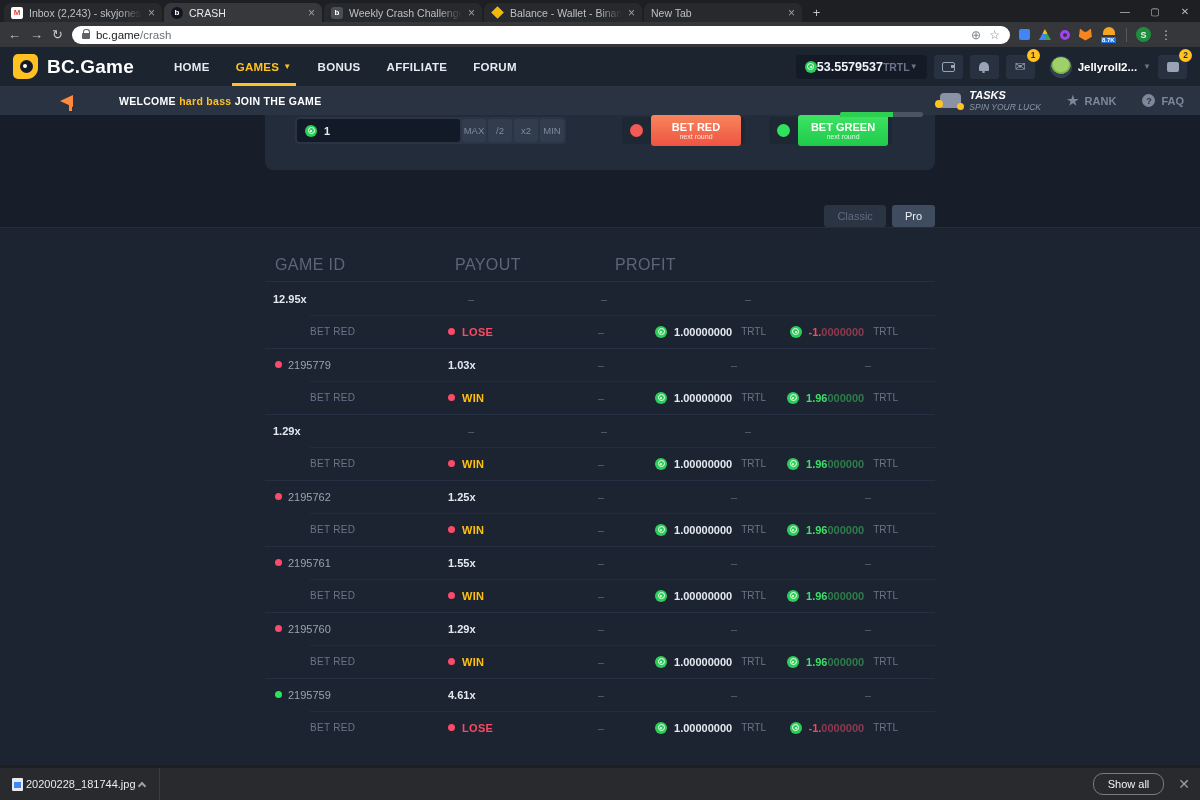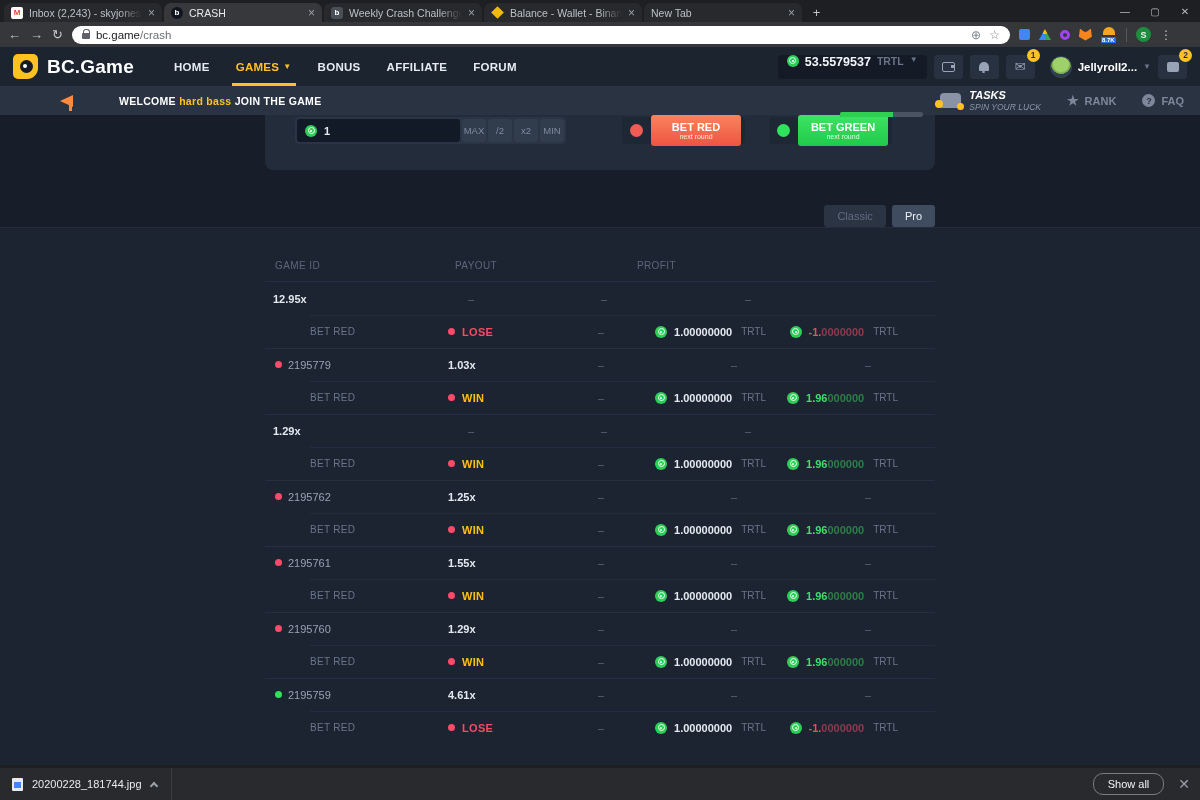--- a/index.html
+++ b/index.html
@@ -47,21 +47,21 @@
   .logo-icon{position:relative;width:25px;height:25px;background:#ffc222;border-radius:5px 5px 11px 5px}
   .logo-icon::after{content:"";position:absolute;left:7px;top:6px;width:13px;height:13px;background:#151a24;border-radius:50%}
   .logo-icon::before{content:"";position:absolute;left:10px;top:10px;width:4px;height:4px;background:#fff;border-radius:50%;z-index:1}
   .logo-text{color:#fff;font-size:19px;font-weight:bold;margin-left:9px;letter-spacing:.2px}
   .main-nav{display:flex;margin-left:27px;height:39px}
   .nav-item{position:relative;display:flex;align-items:center;height:39px;padding:0 13px;font-size:11.5px;font-weight:bold;color:#e6ebf2;letter-spacing:.3px}
   .nav-item.active{color:#ffc222}
   .nav-item.active::after{content:"";position:absolute;left:9px;right:9px;bottom:0;height:3px;background:#ffc222}
   .nav-caret{font-size:8px;margin-left:4px;color:#ffc222}
   .hdr-right{margin-left:auto;display:flex;align-items:center;gap:7px}
-  .balance-pill{height:24px;background:#141b27;border-radius:4px;display:flex;padding:0 9px;gap:6px}
+  .balance-pill{height:24px;background:#141b27;border-radius:4px;display:flex;align-items:center;padding:0 9px;gap:0}
   .balance-amt{color:#f2f5f9;font-size:12.5px;font-weight:bold}
   .balance-cur{color:#6a7589;font-size:10.5px;font-weight:bold}
   .caret{color:#6a7589;font-size:8px}
   .sq-btn{position:relative;width:29px;height:24px;background:#273140;border-radius:3px;display:flex;align-items:center;justify-content:center}
   .wallet-icon{width:13px;height:10px;border:1.5px solid #98a3b5;border-radius:2px;position:relative}
   .wallet-icon::after{content:"";position:absolute;right:-1px;top:2px;width:4px;height:3px;background:#98a3b5}
   .bell-icon{width:10px;height:9px;background:#98a3b5;border-radius:5px 5px 1px 1px;position:relative}
   .bell-icon::after{content:"";position:absolute;left:3px;bottom:-2px;width:3px;height:2px;background:#98a3b5;border-radius:50%}
   .mail-icon{color:#98a3b5;font-size:13px;line-height:1}
   .hdr-badge{position:absolute;top:-6px;right:-5px;min-width:13px;height:13px;background:#ffc222;color:#273140;font-size:8.5px;font-weight:bold;border-radius:7px;display:flex;align-items:center;justify-content:center;padding:0 2px}
@@ -115,21 +115,21 @@
   .bet-tabs{margin:5px 0 0 265px;width:670px;height:25px;display:flex;gap:26px;padding-left:248px;align-items:center}
   .btab{position:relative;height:25px;display:flex;align-items:center;font-size:11px;font-weight:bold;color:#7e8a9e;letter-spacing:.3px}
   .btab.active{color:#fff}
   .btab.active::after{content:"";position:absolute;left:-4px;right:-4px;bottom:0;height:3px;background:#ffc222}
   .full-divider{height:1px;background:#242d3b;flex:0 0 auto}
   .bets-section{flex:1;background:#1c2431}
 
   
   .table{margin-left:265px;width:670px;font-size:11px}
   .thead,.trow{display:grid;grid-template-columns:175px 130px 115px 130px 120px;align-items:center}
-  .thead{height:54px;padding-top:21px;border-bottom:1px solid #273043;color:#5b6679;font-size:10px;letter-spacing:.4px}
+  .thead{height:54px;padding-top:21px;border-bottom:1px solid #273043;color:#5b6679;font-size:16px;letter-spacing:.4px}
   .cell{display:flex;align-items:center;height:100%}
   .h1,.c1{padding-left:10px}
   .h2,.c2{padding-left:8px}
   .h3{padding-left:15px}.c3{padding-left:28px}
   .h4,.h5,.c4,.c5{justify-content:flex-end}
   .h4{padding-right:24px}.h5{padding-right:9px}
   .c4{padding-right:49px}.c5{padding-right:37px}
   .c4.dashc{padding-right:78px}.c5.dashc{padding-right:64px}
   .trow{height:33px}
   .trow.game{position:relative}
@@ -154,21 +154,21 @@
   .cur{color:#6a7589;font-size:10px;margin-left:9px}
   .pmain,.pdim{font-weight:bold}
   .pmain{margin-left:7px}
   .profit-cell[data-kind="win"] .pmain{color:#3edf6a}
   .profit-cell[data-kind="win"] .pdim{color:#2e7d4a}
   .profit-cell[data-kind="lose"] .pmain{color:#f5475f}
   .profit-cell[data-kind="lose"] .pdim{color:#8f3a4e}
 
   
   .shelf{position:absolute;left:0;right:0;bottom:0;height:35px;background:#292a2d;border-top:3px solid #1d1e20;display:flex;align-items:center}
-  .dl-chip{display:flex;align-items:center;gap:9px;padding:0 14px 0 12px;height:100%}
+  .dl-chip{display:flex;align-items:center;gap:3px;padding:0 14px 0 12px;height:100%}
   .file-icon{position:relative;width:11px;height:13px;background:#e8eaed;border-radius:1px}
   .file-icon::after{content:"";position:absolute;left:2px;top:4px;width:7px;height:6px;background:#4285f4}
   .dl-name{color:#e8eaed;font-size:11px}
   .chev-up{width:6px;height:6px;border-top:2px solid #9aa0a6;border-right:2px solid #9aa0a6;transform:rotate(-45deg);margin-top:3px}
   .shelf-div{width:1px;height:100%;background:#3c3d40}
   .shelf-right{margin-left:auto;display:flex;align-items:center;gap:14px;padding-right:10px}
   .show-all{border:1px solid #787c80;border-radius:10px;color:#f1f3f4;font-size:11px;padding:4px 14px;background:transparent}
   .shelf-close{color:#9aa0a6;font-size:14px;line-height:1}
 </style>
 </head>

